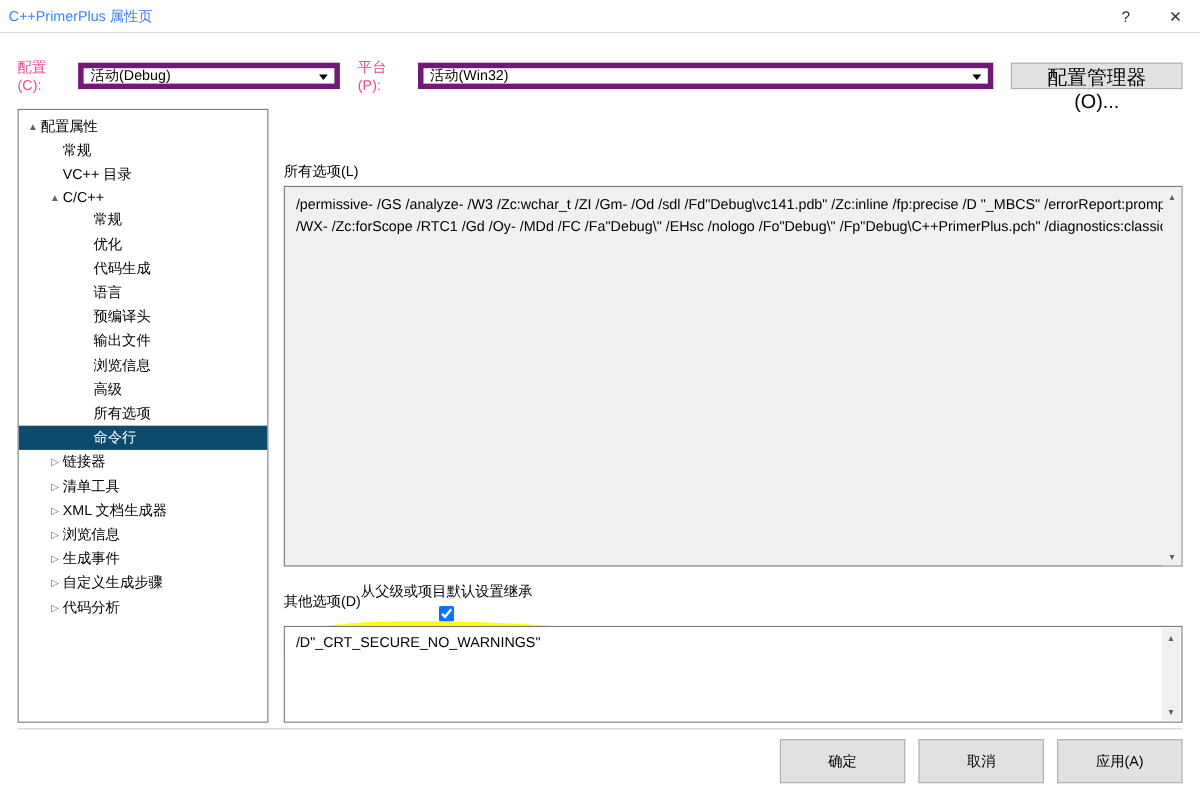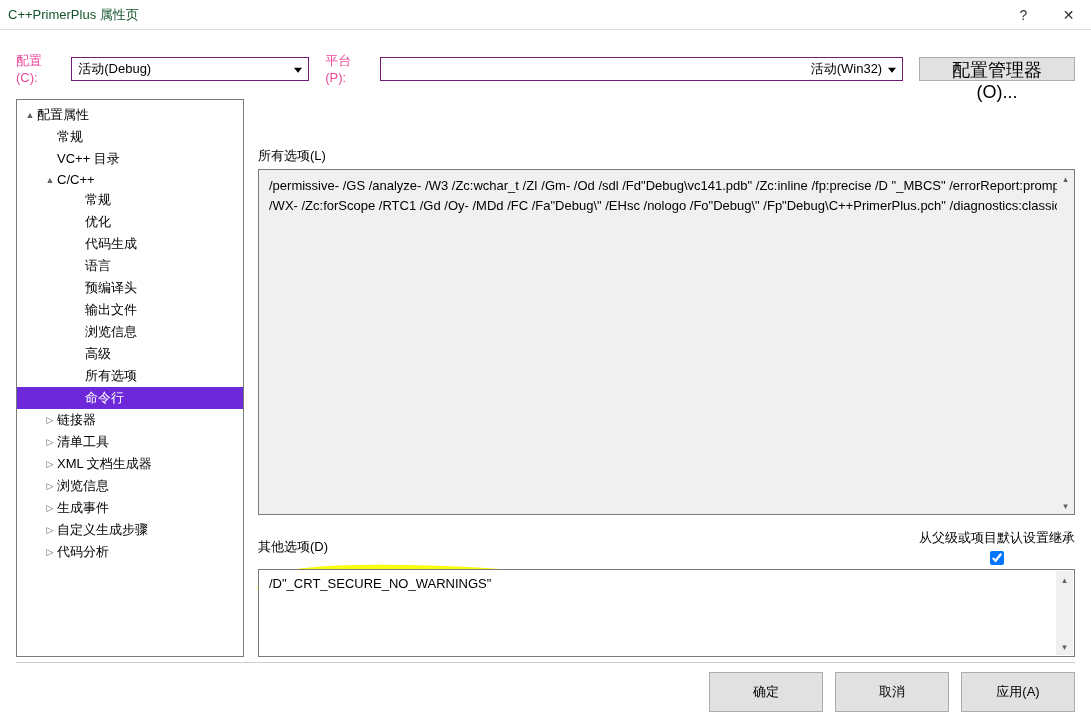--- a/index.html
+++ b/index.html
@@ -1,53 +1,53 @@
 <!DOCTYPE html>
 <html><head>
 <meta charset="utf-8">
 <style>
 * { box-sizing: border-box; margin: 0; padding: 0; }
 body { font-family: "Microsoft YaHei", "Segoe UI", sans-serif; font-size: 13px; background: #fff; width: 1091px; height: 726px; overflow: hidden; position: relative; }
 
 
 .titlebar { height: 30px; display: flex; align-items: center; padding: 0 0 0 8px; border-bottom: 1px solid #ddd; }
-.titlebar .title { flex: 1; font-size: 13px; color: #14532d; }
+.titlebar .title { flex: 1; font-size: 13px; color: #3b82f6; }
 .titlebar .ctrl-btn { width: 45px; height: 30px; display: flex; align-items: center; justify-content: center; font-size: 14px; color: #333; cursor: pointer; }
 
 
 .config-row { display: flex; align-items: center; padding: 22px 16px 14px 16px; gap: 8px; }
 .config-row label { font-size: 13px; color: #ec4899; }
-.select { border: 1px solid #701a75; background: #fff; height: 24px; padding: 2px 20px 2px 6px; font-size: 13px; position: relative; display: flex; align-items: center; }
+.select { border: 5px solid #701a75; background: #fff; height: 24px; padding: 2px 20px 2px 6px; font-size: 13px; position: relative; display: flex; align-items: center; }
 .select::after { content: ""; position: absolute; right: 6px; top: 50%; transform: translateY(-25%); border-left: 4px solid transparent; border-right: 4px solid transparent; border-top: 5px solid #000; }
 .config-select { width: 240px; }
-.platform-select { width: 528px; justify-content: flex-end; }
+.platform-select { width: 528px; }
 .cfg-mgr-btn { height: 24px; padding: 0 12px; border: 1px solid #adadad; background: #e1e1e1; font-size: 18px; cursor: pointer; }
 
 
 .main { display: flex; padding: 0 16px 12px 16px; height: 570px; }
 
 
 .tree { width: 228px; border: 1px solid #7a7a7a; background: #fff; overflow-y: auto; padding: 4px 0; }
 .tree-item { padding: 2px 4px 2px 8px; font-size: 13px; color: #000; cursor: default; white-space: nowrap; display: flex; align-items: center; }
-.tree-item.selected { background: #6d28d9; color: #fff; }
+.tree-item.selected { background: #0c4a6e; color: #fff; }
 .tree-item .tri { width: 10px; display: inline-block; font-size: 9px; color: #606060; margin-right: 2px; text-align: center; }
 .tree-item.selected .tri { color: #fff; }
 .tree-item .label { }
 .tree-lvl-0 { padding-left: 8px; }
 .tree-lvl-1 { padding-left: 28px; }
 .tree-lvl-2 { padding-left: 56px; }
 
 
 .right { flex: 1; margin-left: 14px; display: flex; flex-direction: column; margin-top: 48px; }
 .field-label { font-size: 13px; margin-bottom: 4px; color: #000; }
 .all-options { flex: 1; border: 1px solid #7a7a7a; background: #f0f0f0; padding: 6px 10px; font-size: 13px; line-height: 20px; color: #000; position: relative; word-break: break-all; }
 .all-options .scrollbars { position: absolute; right: 0; top: 0; bottom: 0; width: 17px; background: #f0f0f0; display: flex; flex-direction: column; justify-content: space-between; }
 .sb-arrow { height: 17px; display:flex; align-items:center; justify-content:center; font-size:9px; color:#606060; }
 
-.other-row { display: flex; justify-content: space-between; align-items: center; margin-top: 14px; margin-bottom: 4px; }
+.other-row { display: flex; align-items: center; margin-top: 14px; margin-bottom: 4px; }
 .inherit { display: flex; align-items: center; gap: 4px; font-size: 13px; flex-direction: column; }
 .inherit input[type=checkbox] { width: 14px; height: 14px; }
 
 .other-options-wrap { position: relative; }
 .highlight { position: absolute; left: -4px; top: -10px; z-index: 0; pointer-events: none; }
 .other-options { border: 1px solid #7a7a7a; background: #fff; height: 88px; padding: 6px 10px; font-size: 13px; color: #000; position: relative; z-index: 1; width: 100%; resize: none; font-family: inherit; }
 .other-options .scrollbars2 { position: absolute; right: 1px; top: 1px; bottom: 1px; width: 17px; background: #f0f0f0; display: flex; flex-direction: column; justify-content: space-between; }
 
 
 .buttons { position: absolute; right: 16px; bottom: 14px; display: flex; gap: 12px; }

